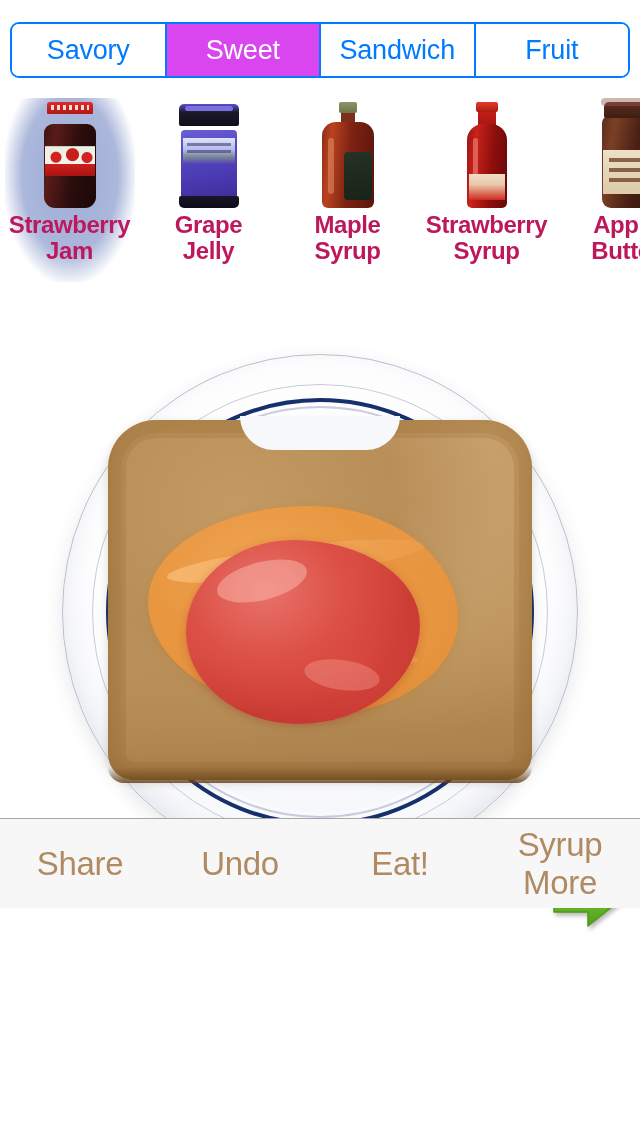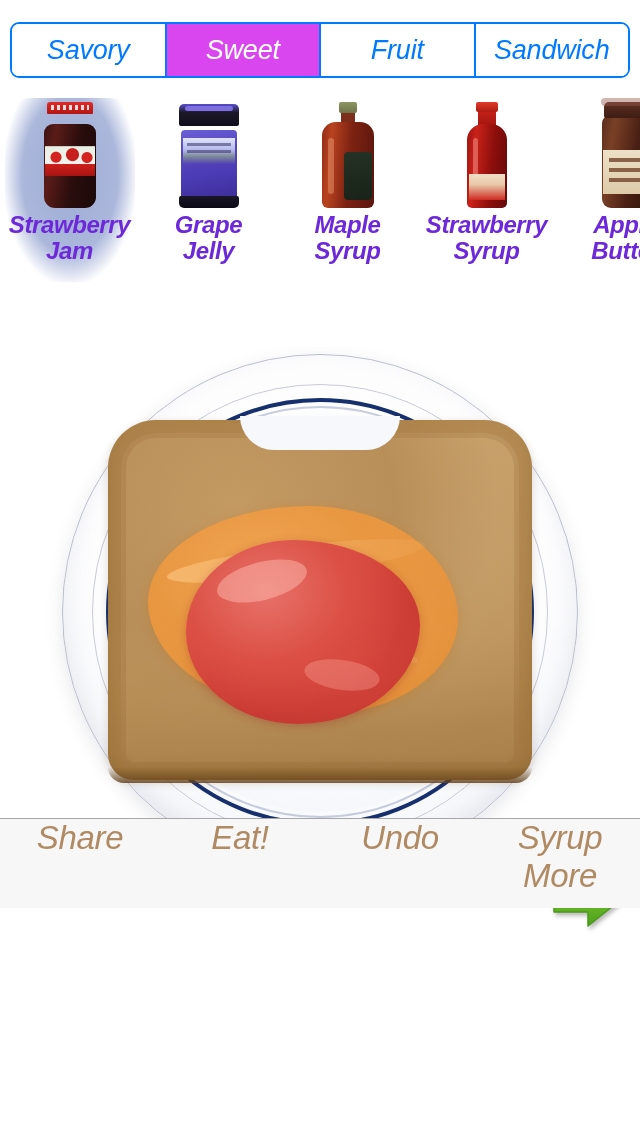--- a/index.html
+++ b/index.html
@@ -2,21 +2,21 @@
 <html><head>
 <meta charset="utf-8">
 <style>
   * { margin:0; padding:0; box-sizing:border-box; }
   html, body {
     width:640px; height:1136px;
     background:#ffffff;
     font-family:"Liberation Sans", sans-serif;
     overflow:hidden;
   }
-  #app { position:relative; width:640px; height:908px; background:#fff;font-style:italic; }
+  #app { position:relative; width:640px; height:908px; background:#fff; }
 
   
   .segmented-wrap { position:absolute; left:0; top:0; width:640px; height:92px; }
   .segmented {
     position:absolute; left:10px; top:22px; width:620px; height:56px;
     display:flex; border:2px solid #007AFF; border-radius:9px;
     overflow:hidden; background:#fff;
   }
   .segment {
     flex:1 1 0; display:flex; align-items:center; justify-content:center;
@@ -41,21 +41,21 @@
     position:absolute; left:50%; top:2px; transform:translateX(-50%);
     width:130px; height:184px; border-radius:26px;
     background:radial-gradient(ellipse at 50% 42%, rgba(150,165,210,.92) 0%, rgba(150,165,210,.80) 52%, rgba(150,165,210,0) 74%);
     display:none;
   }
   .ingredient.selected .halo { display:block; }
   .ing-img { position:relative; width:72px; height:106px; z-index:2;
              display:flex; align-items:flex-end; justify-content:center; }
   .ing-label {
     position:relative; z-index:2; margin-top:4px; text-align:center;
-    font-size:24px; font-weight:bold; color:#6d28d9; line-height:1.07;
+    font-size:24px; font-weight:bold; color:#be185d; line-height:1.07;
     letter-spacing:-.4px; white-space:pre-line;
   }
   .ingredient.cut .ing-label { white-space:pre-line; }
 
   
   .jar { position:relative; width:100%; height:100%; }
 
   
   .jam-body{position:absolute;left:10px;bottom:0;width:52px;height:84px;border-radius:9px 9px 11px 11px;
     background:linear-gradient(100deg,#3a1414 0%,#5a1c18 20%,#2a0d0d 58%,#1c0808 100%);}
@@ -182,34 +182,34 @@
   .jam-hl2{position:absolute;right:40px;bottom:34px;width:76px;height:30px;border-radius:50%;
     background:rgba(255,175,165,.33);transform:rotate(8deg);}
 
   
   .next-arrow{position:absolute;left:550px;top:578px;width:72px;height:56px;cursor:pointer;}
   .next-arrow svg{display:block;filter:drop-shadow(2px 3px 2px rgba(0,0,0,.28));}
 
   
   .toolbar{position:absolute;left:0;bottom:0;width:640px;height:90px;
     background:#f7f7f7;border-top:1px solid #a7a7a7;
-    display:flex;}
+    display:flex;align-items:center;}
   .tb-btn{flex:1 1 0;text-align:center;font-size:33px;color:#b08a62;letter-spacing:-.3px;user-select:none;}
 </style>
 </head>
 <body>
 
 <div id="app">
 
   <div class="segmented-wrap">
     <div class="segmented">
       <div class="segment">Savory</div>
       <div class="segment selected">Sweet</div>
+      <div class="segment">Sandwich</div>
       <div class="segment">Fruit</div>
-      <div class="segment">Sandwich</div>
     </div>
   </div>
 
   <div class="ingredients">
 
     <div class="ingredient selected">
       <div class="halo"></div>
       <div class="ing-img">
         <div class="jar">
           <div class="jam-body"></div>
@@ -313,18 +313,18 @@
           </linearGradient>
         </defs>
         <path d="M4 18 L38 18 L38 4 L68 28 L38 52 L38 38 L4 38 Z" fill="url(#ga)" stroke="#4b9a1a" stroke-width="1.5" stroke-linejoin="round"></path>
       </svg>
     </div>
 
   </div>
 
   <div class="toolbar">
     <div class="tb-btn">Share</div>
+    <div class="tb-btn">Undo</div>
     <div class="tb-btn">Eat!</div>
-    <div class="tb-btn">Undo</div>
     <div class="tb-btn">Syrup More</div>
   </div>
 
 </div>
 
 </body></html>

